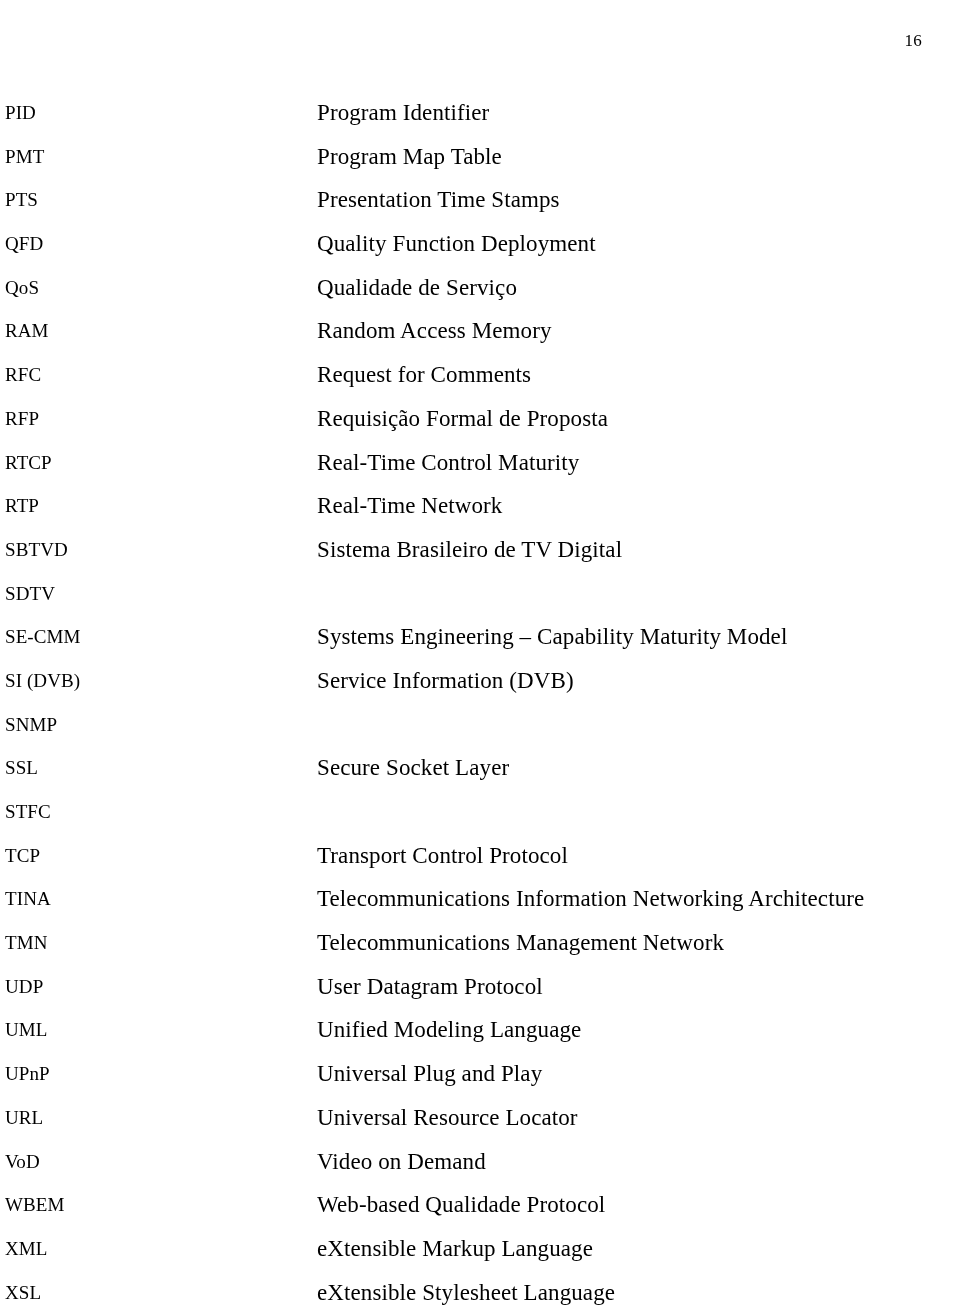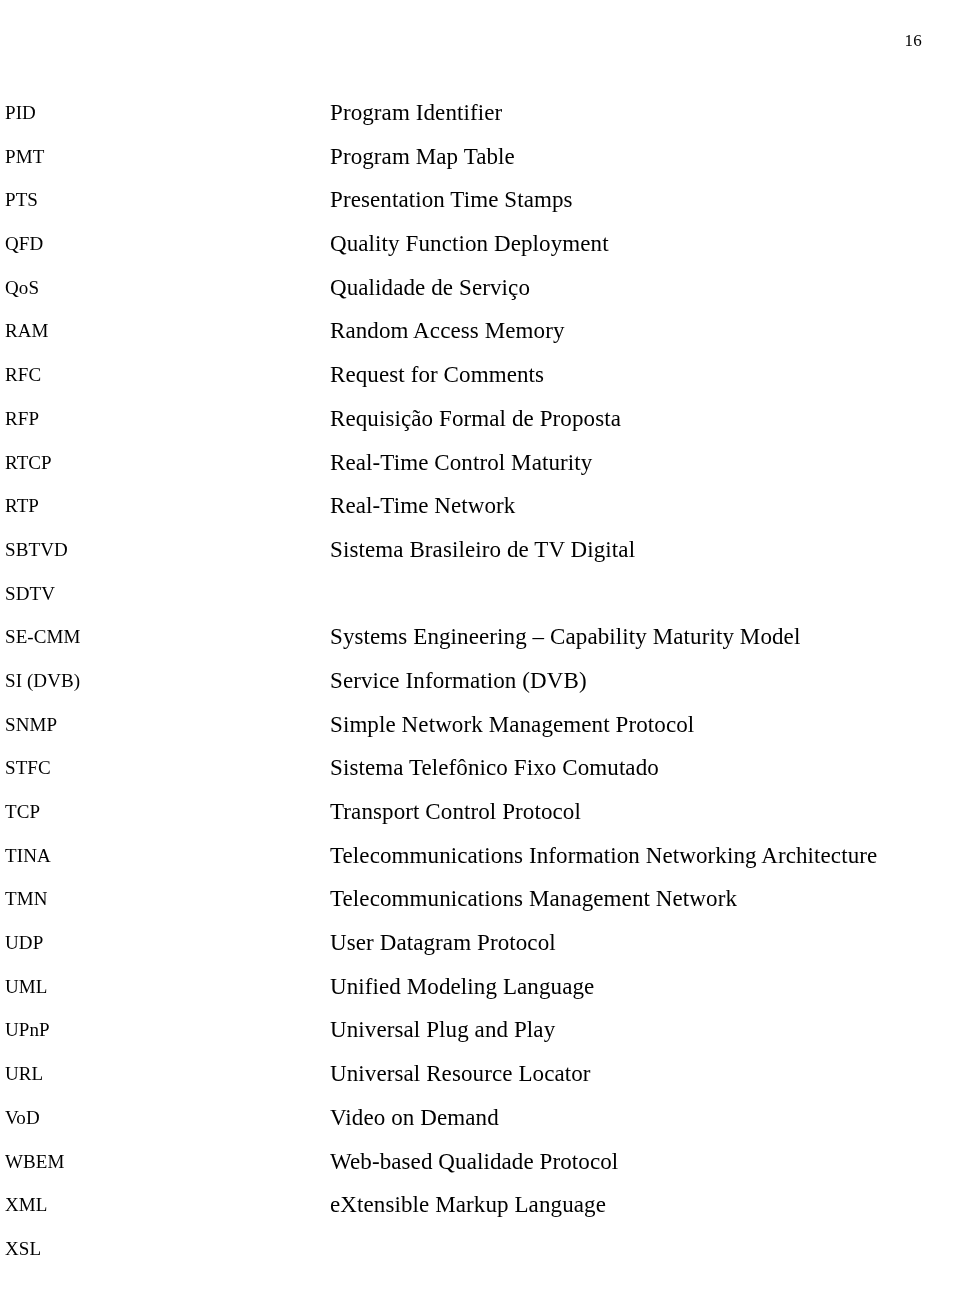--- a/index.html
+++ b/index.html
@@ -46,21 +46,21 @@
     position: absolute;
     left: 5px;
     top: 0;
     font-size: 19px;
     line-height: 28px;
     white-space: nowrap;
     letter-spacing: 0.1px;
   }
   .definition {
     position: absolute;
-    left: 330px;
+    left: 317px;
     top: 0;
     font-size: 23px;
     line-height: 28px;
     white-space: nowrap;
     letter-spacing: 0.1px;
   }
 </style>
 </head>
 <body>
 
@@ -119,25 +119,27 @@
       <div class="glossary-row">
         <span class="term">SE-CMM</span>
         <span class="definition">Systems Engineering – Capability Maturity Model</span>
       </div>
       <div class="glossary-row">
         <span class="term">SI (DVB)</span>
         <span class="definition">Service Information (DVB)</span>
       </div>
       <div class="glossary-row">
         <span class="term">SNMP</span>
-        <span class="definition">Simple Network Management Protocol</span>
+      </div>
+      <div class="glossary-row">
+        <span class="term">SSL</span>
+        <span class="definition">Secure Socket Layer</span>
       </div>
       <div class="glossary-row">
         <span class="term">STFC</span>
-        <span class="definition">Sistema Telefônico Fixo Comutado</span>
       </div>
       <div class="glossary-row">
         <span class="term">TCP</span>
         <span class="definition">Transport Control Protocol</span>
       </div>
       <div class="glossary-row">
         <span class="term">TINA</span>
         <span class="definition">Telecommunications Information Networking Architecture</span>
       </div>
       <div class="glossary-row">
@@ -167,16 +169,17 @@
       <div class="glossary-row">
         <span class="term">WBEM</span>
         <span class="definition">Web-based Qualidade Protocol</span>
       </div>
       <div class="glossary-row">
         <span class="term">XML</span>
         <span class="definition">eXtensible Markup Language</span>
       </div>
       <div class="glossary-row">
         <span class="term">XSL</span>
+        <span class="definition">eXtensible Stylesheet Language</span>
       </div>
     </div>
 
 </div>
 
 </body></html>

